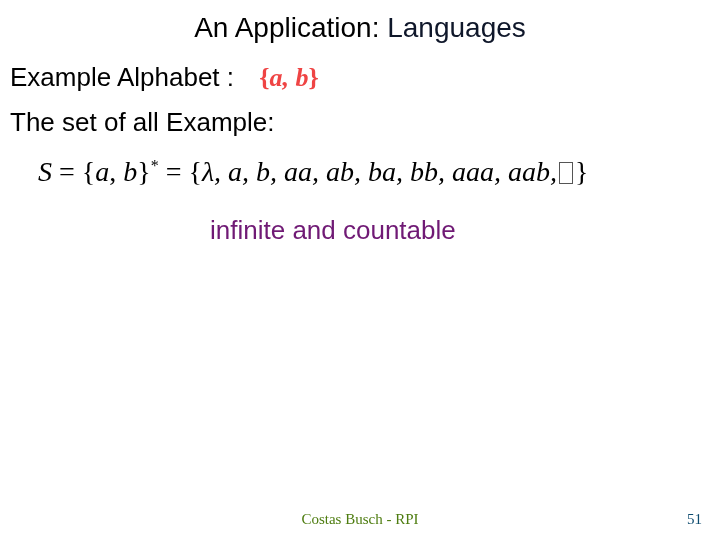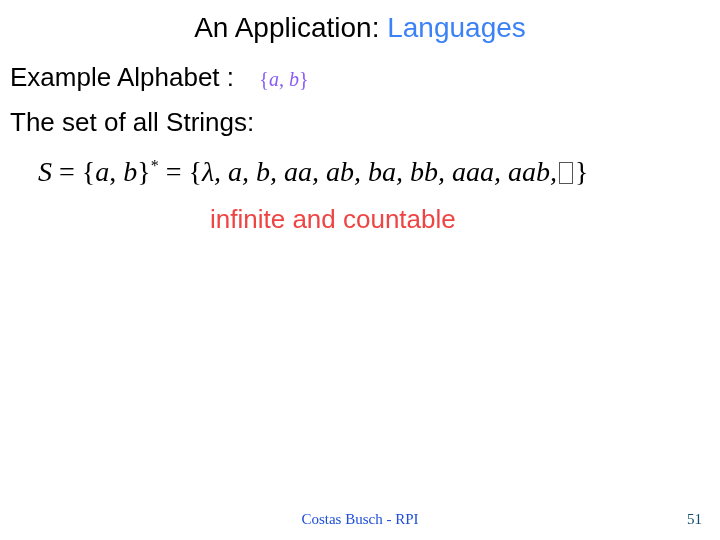--- a/index.html
+++ b/index.html
@@ -15,38 +15,39 @@
     position: relative;
     padding: 8px 10px 0 10px;
   }
   .title {
     font-size: 28px;
     text-align: center;
     margin-top: 4px;
     margin-bottom: 18px;
     color: #000;
   }
-  .title .accent { color: #3b82f6; }
+  .title .accent { color: #0f172a; }
   .line {
     font-size: 26px;
     color: #000;
     margin-bottom: 14px;
   }
   .line2 {
     font-size: 26px;
     color: #000;
     margin-top: 6px;
     margin-bottom: 10px;
   }
   .math-inline {
     font-family: "Times New Roman", Times, serif;
     font-style: italic;
-    font-size: 20px;
-    color: #8b5cf6;
+    font-size: 26px;
+    color: #ef4444;
     padding-left: 18px;
+    font-weight: bold;
   }
   .math-inline .brace { font-style: normal; }
   .eq-row {
     font-family: "Times New Roman", Times, serif;
     font-size: 28px;
     color: #000;
     margin-top: 18px;
     padding-left: 28px;
     white-space: nowrap;
   }
@@ -55,33 +56,33 @@
   .eq-row .sup { font-size: 16px; vertical-align: super; font-style: normal; }
   .eq-row .ellipsis-box {
     display: inline-block;
     width: 14px; height: 22px;
     border: 1px solid #555;
     vertical-align: -3px;
     margin: 0 2px;
   }
   .note {
     font-size: 26px;
-    color: #ef4444;
-    margin-top: 16px;
+    color: #701a75;
+    margin-top: 27px;
     margin-left: 200px;
   }
   .footer-author {
     position: absolute;
     bottom: 12px;
     left: 0;
     width: 100%;
     text-align: center;
     font-family: "Times New Roman", Times, serif;
     font-size: 15px;
-    color: #1d4ed8;
+    color: #4d7c0f;
   }
   .footer-page {
     position: absolute;
     bottom: 12px;
     right: 18px;
     font-family: "Times New Roman", Times, serif;
     font-size: 15px;
     color: #0c4a6e;
   }
 </style>
@@ -94,21 +95,21 @@
     <span>An Application: </span><span class="accent">Languages</span>
   </div>
 
   <div class="line">
     <span>Example Alphabet :</span>
     <span class="math-inline">
       <span class="brace">{</span><span>a</span>,<span> b</span><span class="brace">}</span>
     </span>
   </div>
 
-  <div class="line2">The set of all Strings:</div>
+  <div class="line2">The set of all Example:</div>
 
   <div class="eq-row">
     <span class="it">S</span>
     <span> = </span>
     <span class="brace">{</span><span class="it">a</span>, <span class="it">b</span><span class="brace">}</span><span class="sup">*</span>
     <span> = </span>
     <span class="brace">{</span><span class="it">λ, a, b, aa, ab, ba, bb, aaa, aab,</span><span class="ellipsis-box"></span><span class="brace">}</span>
   </div>
 
   <div class="note">infinite and countable</div>

